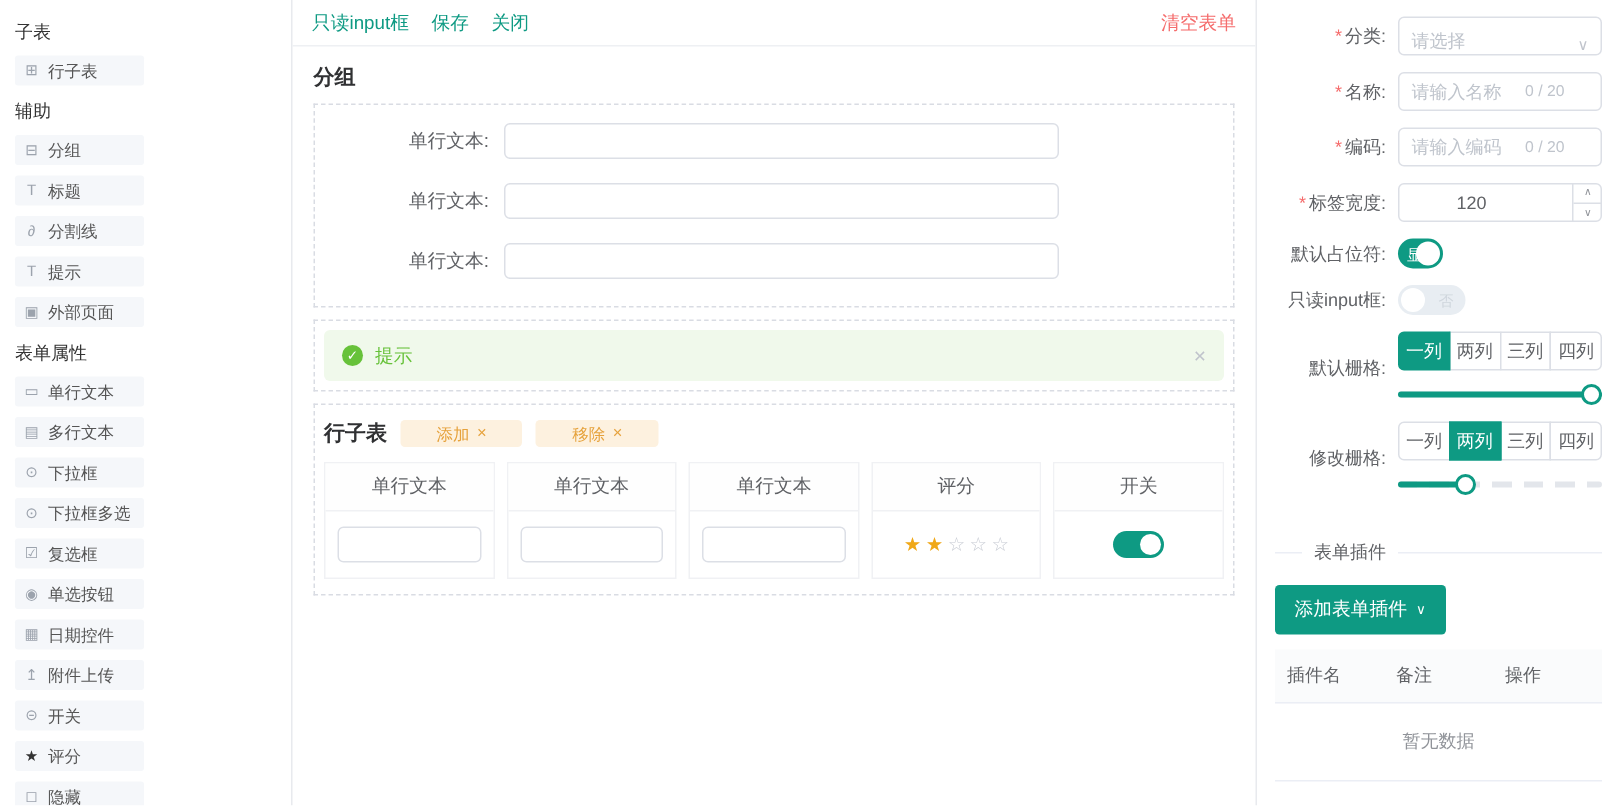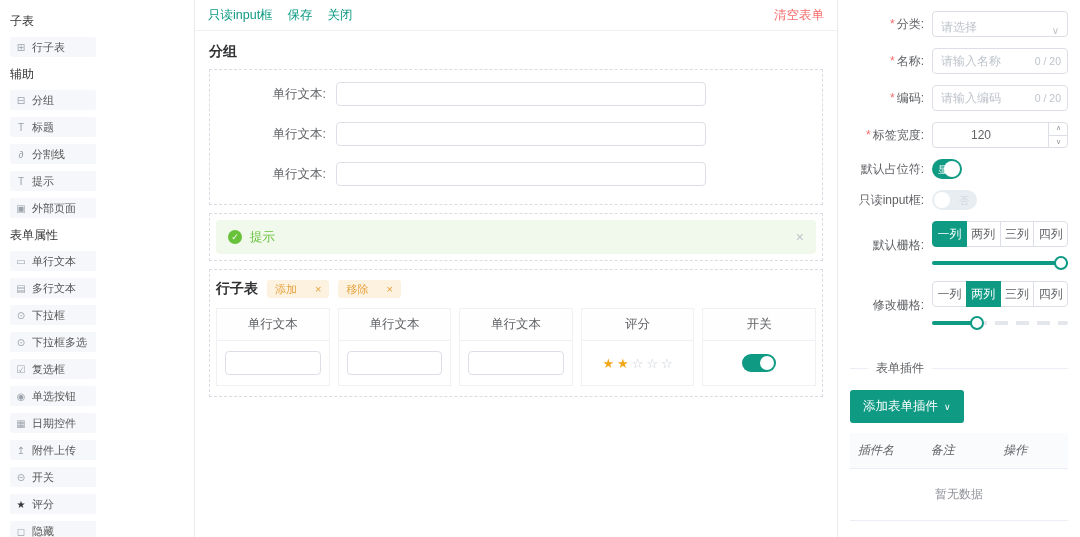--- a/index.html
+++ b/index.html
@@ -31,21 +31,21 @@
   .alert-wrap { padding:6px; }
   .alert { background:#f0f9eb; border-radius:4px; height:34px; display:flex; align-items:center; padding:0 12px; }
   .alert-check { width:14px; height:14px; border-radius:50%; background:#67c23a; color:#fff; font-size:9px;
                  display:flex; align-items:center; justify-content:center; flex:0 0 14px; }
   .alert-text { color:#67c23a; font-size:12.5px; margin-left:8px; }
   .alert-close { margin-left:auto; color:#c0c4cc; font-size:14px; cursor:pointer; line-height:1; }
   .sub-wrap { padding:8px 6px 10px; }
   .sub-head { display:flex; align-items:center; margin:2px 0 10px; }
   .sub-title { font-size:14px; font-weight:bold; color:#303133; }
   .tag { background:#fdf1df; color:#e6a23c; font-size:11px; height:18px; display:inline-flex; align-items:center;
-         gap:18px; padding:0 8px; border-radius:3px; margin-left:9px; cursor:pointer; }
+         gap:5px; padding:0 24px; border-radius:3px; margin-left:9px; cursor:pointer; }
   .tag .tag-x { font-size:11px; }
   .sub-table { display:flex; gap:8px; }
   .sub-col { flex:1; border:1px solid #f0f1f4; background:#fff; }
   .sub-col-h { text-align:center; font-size:12.5px; color:#606266; padding:7px 4px; border-bottom:1px solid #f0f1f4; background:#fefefe; }
   .sub-col-c { height:44px; display:flex; align-items:center; justify-content:center; padding:0 8px; }
   .sub-col-c input { width:100%; height:24px; border:1px solid #dcdfe6; border-radius:4px; outline:none; }
   .stars { display:flex; gap:3px; font-size:13px; cursor:pointer; }
   .star-on { color:#f0a818; }
   .star-off { color:#c8ccd4; }
   .tbl-switch { width:34px; height:18px; border-radius:9px; background:#0e9a83; position:relative; cursor:pointer; }
@@ -61,21 +61,21 @@
   .p-row label { width:82px; flex:0 0 82px; text-align:right; padding-right:8px; font-size:12px; color:#606266; white-space:nowrap; }
   .req { color:#f56c6c; margin-right:2px; }
   .ctrl { flex:1; min-width:0; }
   .sel { height:26px; border:1px solid #dcdfe6; border-radius:4px; display:flex; align-items:flex-end; padding:0 8px; cursor:pointer; }
   .sel .ph { color:#bfc4cc; font-size:12px; }
   .sel .chev { margin-left:auto; color:#c0c4cc; font-size:10px; }
   .iwrap { position:relative; }
   .iwrap input { width:100%; height:26px; border:1px solid #dcdfe6; border-radius:4px; outline:none;
                  font-size:12px; padding:0 36px 0 8px; color:#606266; }
   .iwrap input::placeholder { color:#bfc4cc; }
-  .counter { position:absolute; right:7px; top:7px; font-size:10.5px; color:#bfc4cc;margin-left:38px; }
+  .counter { position:absolute; right:25px; top:7px; font-size:10.5px; color:#bfc4cc;margin-left:38px; }
   .numwrap { position:relative; }
   .numwrap input { width:100%; height:26px; border:1px solid #dcdfe6; border-radius:4px; outline:none;
                    text-align:center; font-size:12px; color:#606266; padding-right:38px; }
   .stepper { position:absolute; right:0; top:0; width:20px; height:26px; border-left:1px solid #dcdfe6;
              display:flex; flex-direction:column; }
   .stepper span { flex:1; display:flex; align-items:center; justify-content:center; font-size:7px; color:#909399; cursor:pointer; }
   .stepper span:first-child { border-bottom:1px solid #dcdfe6; }
   .sw { position:relative; border-radius:10px; cursor:pointer; font-size:10px; }
   .sw-on { width:30px; height:20px; background:#0e9a83; color:#fff; }
   .sw-on .sw-txt { position:absolute; left:6px; top:4px; }
@@ -98,21 +98,21 @@
   .divider { display:flex; align-items:center; gap:8px; margin-top:30px; }
   .divider .dl { height:1px; background:#ebeef5; }
   .dl-l { width:18px; }
   .dl-r { flex:1; }
   .divider .dv-t { font-size:12px; color:#606266; }
   .add-btn { margin-top:13px; background:#0e9a83; color:#fff; border:none; border-radius:3px; font-size:12.5px;
              padding:8px 13px; cursor:pointer; display:inline-flex; align-items:center; gap:6px;
              font-family:"Liberation Sans","DejaVu Sans",sans-serif; }
   .add-btn .chev { font-size:9px; }
   .ptable-h { display:flex; margin-top:10px; background:#fafbfc; border-bottom:1px solid #ebeef5; }
-  .ptable-h span { flex:1; font-size:12px; color:#606266; padding:9px 4px 9px 8px;font-style:italic; }
+  .ptable-h span { flex:1; font-size:12px; color:#606266; padding:9px 4px 9px 8px; }
   .ptable-empty { text-align:center; font-size:12px; color:#909399; padding:17px 0; border-bottom:1px solid #ebeef5; }
 </style>
 </head>
 <body>
 
 <div class="app">
 
   <div class="sidebar">
     <div class="sb-title">子表</div>
     <div class="sb-grid">

